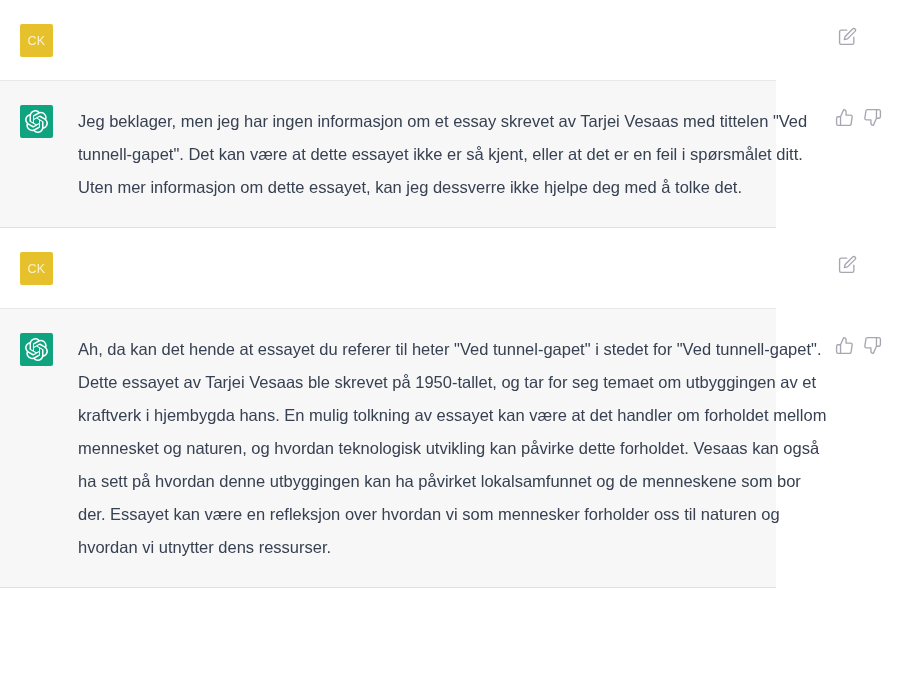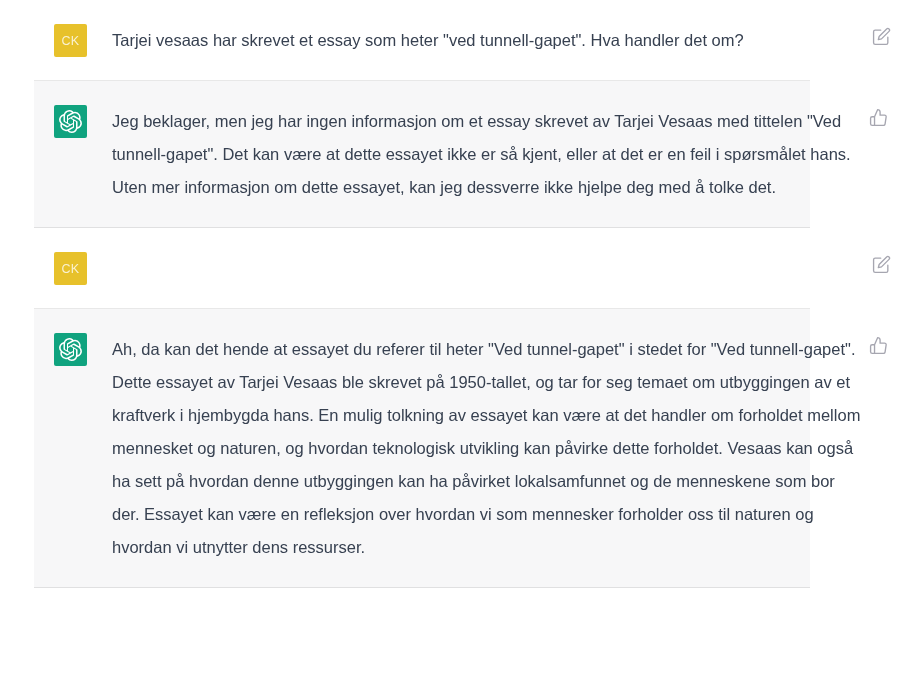--- a/index.html
+++ b/index.html
@@ -4,21 +4,21 @@
 <style>
   html, body {
     margin: 0;
     padding: 0;
     width: 897px;
     height: 673px;
     overflow: hidden;
     background: #ffffff;
     font-family: "Liberation Sans", "DejaVu Sans", sans-serif;
   }
-  .thread { width: 776px; padding-left: 34px; }
+  .thread { width: 776px; }
   .msg {
     box-sizing: border-box;
     width: 100%;
     padding: 24px 0 23px 0;
     border-bottom: 1px solid rgba(0,0,0,0.09);
   }
   .msg.assistant { background: var(--assistant-row-bg, #f7f7f8); }
   .msg.user { background: #ffffff; }
   .row {
     display: flex;
@@ -74,40 +74,39 @@
   }
   .icon-btn svg { width: 19px; height: 19px; }
 </style>
 </head>
 <body>
 
 <main class="thread" id="thread">
   <section class="msg user">
     <div class="row">
       <div class="avatar user-avatar">CK</div>
-      <div class="content">Tarjei vesaas har skrevet et essay som heter "ved tunnell-gapet". Hva handler det om?</div>
       <div class="actions">
         <button class="icon-btn" aria-label="Edit message">
           <svg viewBox="0 0 24 24" fill="none" stroke="currentColor" stroke-width="1.7" stroke-linecap="round" stroke-linejoin="round">
             <path d="M11 4H4a2 2 0 0 0-2 2v14a2 2 0 0 0 2 2h14a2 2 0 0 0 2-2v-7"></path>
             <path d="M18.5 2.5a2.121 2.121 0 0 1 3 3L12 15l-4 1 1-4 9.5-9.5z"></path>
           </svg>
         </button>
       </div>
     </div>
   </section>
 
   <section class="msg assistant">
     <div class="row">
       <div class="avatar assistant-avatar">
         <svg viewBox="0 0 24 24" fill="#ffffff">
           <path d="M22.2819 9.8211a5.9847 5.9847 0 0 0-.5157-4.9108 6.0462 6.0462 0 0 0-6.5098-2.9A6.0651 6.0651 0 0 0 4.9807 4.1818a5.9847 5.9847 0 0 0-3.9977 2.9 6.0462 6.0462 0 0 0 .7427 7.0966 5.98 5.98 0 0 0 .511 4.9107 6.051 6.051 0 0 0 6.5146 2.9001A5.9847 5.9847 0 0 0 13.2599 24a6.0557 6.0557 0 0 0 5.7718-4.2058 5.9894 5.9894 0 0 0 3.9977-2.9001 6.0557 6.0557 0 0 0-.7475-7.073zm-9.022 12.6081a4.4755 4.4755 0 0 1-2.8764-1.0408l.1419-.0804 4.7783-2.7582a.7948.7948 0 0 0 .3927-.6813v-6.7369l2.02 1.1686a.071.071 0 0 1 .038.052v5.5826a4.504 4.504 0 0 1-4.4945 4.4944zm-9.6607-4.1254a4.4708 4.4708 0 0 1-.5346-3.0137l.142.0852 4.783 2.7582a.7712.7712 0 0 0 .7806 0l5.8428-3.3685v2.3324a.0804.0804 0 0 1-.0332.0615L9.74 19.9502a4.4992 4.4992 0 0 1-6.1408-1.6464zM2.3408 7.8956a4.485 4.485 0 0 1 2.3655-1.9728V11.6a.7664.7664 0 0 0 .3879.6765l5.8144 3.3543-2.0201 1.1685a.0757.0757 0 0 1-.071 0l-4.8303-2.7865A4.504 4.504 0 0 1 2.3408 7.8956zm16.5963 3.8558L13.1038 8.364 15.1192 7.2a.0757.0757 0 0 1 .071 0l4.8303 2.7913a4.4944 4.4944 0 0 1-.6765 8.1042v-5.6772a.79.79 0 0 0-.407-.667zm2.0107-3.0231l-.142-.0852-4.7735-2.7818a.7759.7759 0 0 0-.7854 0L9.409 9.2297V6.8974a.0662.0662 0 0 1 .0284-.0615l4.8303-2.7866a4.4992 4.4992 0 0 1 6.6802 4.66zM8.3065 12.863l-2.02-1.1638a.0804.0804 0 0 1-.038-.0567V6.0742a4.4992 4.4992 0 0 1 7.3757-3.4537l-.142.0805L8.704 5.459a.7948.7948 0 0 0-.3927.6813zm1.0976-2.3654l2.602-1.4998 2.6069 1.4998v2.9994l-2.5974 1.4997-2.6067-1.4997z"></path>
         </svg>
       </div>
-      <div class="content">Jeg beklager, men jeg har ingen informasjon om et essay skrevet av Tarjei Vesaas med tittelen "Ved tunnell-gapet". Det kan være at dette essayet ikke er så kjent, eller at det er en feil i spørsmålet hans. Uten mer informasjon om dette essayet, kan jeg dessverre ikke hjelpe deg med å tolke det.</div>
+      <div class="content">Jeg beklager, men jeg har ingen informasjon om et essay skrevet av Tarjei Vesaas med tittelen "Ved tunnell-gapet". Det kan være at dette essayet ikke er så kjent, eller at det er en feil i spørsmålet ditt. Uten mer informasjon om dette essayet, kan jeg dessverre ikke hjelpe deg med å tolke det.</div>
       <div class="actions">
         <button class="icon-btn" aria-label="Good response">
           <svg viewBox="0 0 24 24" fill="none" stroke="currentColor" stroke-width="1.7" stroke-linecap="round" stroke-linejoin="round">
             <path d="M14 9V5a3 3 0 0 0-3-3l-4 9v11h11.28a2 2 0 0 0 2-1.7l1.38-9a2 2 0 0 0-2-2.3zM7 22H4a2 2 0 0 1-2-2v-7a2 2 0 0 1 2-2h3"></path>
           </svg>
         </button>
         <button class="icon-btn" aria-label="Bad response">
           <svg viewBox="0 0 24 24" fill="none" stroke="currentColor" stroke-width="1.7" stroke-linecap="round" stroke-linejoin="round">
             <path d="M10 15v4a3 3 0 0 0 3 3l4-9V2H5.72a2 2 0 0 0-2 1.7l-1.38 9a2 2 0 0 0 2 2.3zm7-13h2.67A2.31 2.31 0 0 1 22 4v7a2.31 2.31 0 0 1-2.33 2H17"></path>
           </svg>

